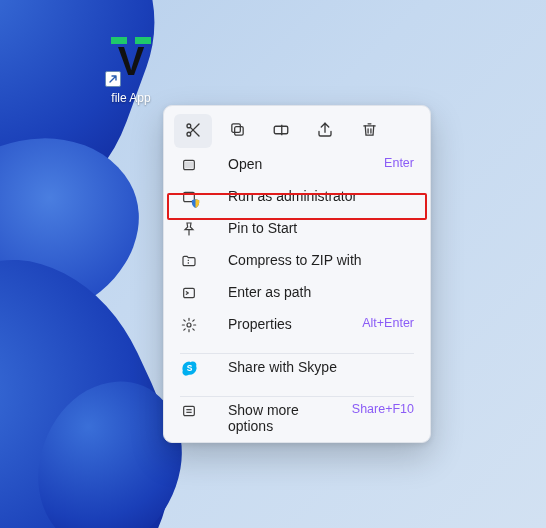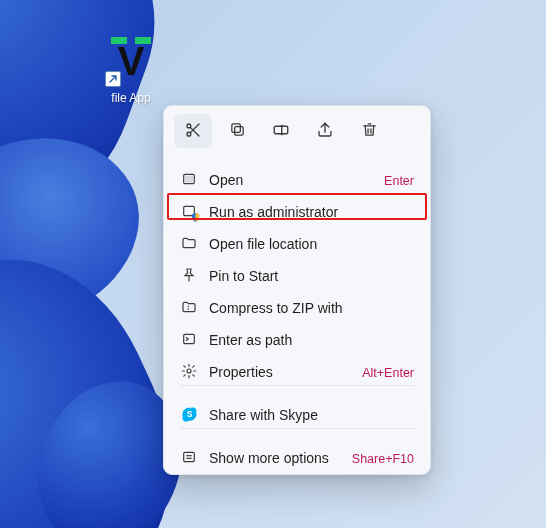--- a/index.html
+++ b/index.html
@@ -68,34 +68,34 @@
   }
   .action-btn {
     width: 38px; height: 34px;
     border-radius: 6px;
     display: flex; align-items: center; justify-content: center;
     color: #3a3a3a;
   }
   .action-btn.hover { background: #e9ecf2; }
   .menu-list { padding: 2px 6px; }
   .menu-item {
-    display: flex; align-items: flex-end;
+    display: flex; align-items: flex-start;
     height: 32px;
     padding: 0 10px;
     border-radius: 5px;
-    gap: 11px;
+    gap: 30px;
     position: relative;
   }
   .menu-item .mi-icon {
     width: 18px; height: 18px; flex: 0 0 18px;
     display: flex; align-items: center; justify-content: center;
     color: #3e3e3e;
   }
   .menu-item .mi-label { flex: 1 1 auto; }
-  .menu-item .mi-accel { color: #be185d; font-size: 12.5px; }
+  .menu-item .mi-accel { color: #8b5cf6; font-size: 12.5px; }
   .sep { height: 1px; background: #e2e5ec; margin: 5px 10px; }
 
   .highlight-box {
     position: absolute;
     border: 2px solid #e11b1b;
     border-radius: 2px;
     pointer-events: none;
   }
   .skype-blue { color: #00aff0; }
   .shield-badge {
@@ -194,28 +194,20 @@
             <rect x="4" y="5" width="16" height="14" rx="2"></rect>
           </svg>
         <svg class="shield-badge" viewBox="0 0 24 24">
             <path d="M12 2l8 3v5c0 6-4 10-8 12-4-2-8-6-8-12V5l8-3z" fill="#2f78d6"></path>
             <path d="M12 2l8 3v5c0 6-4 10-8 12V2z" fill="#f6c22d"></path>
           </svg>
       </span>
       <span class="mi-label">Run as administrator</span>
     </div>
 
-    <div class="menu-item">
-      <span class="mi-icon">
-        <svg width="16" height="16" viewBox="0 0 24 24" fill="none" stroke="#3e3e3e" stroke-width="1.8">
-            <path d="M3 7a2 2 0 0 1 2-2h4l2 2h8a2 2 0 0 1 2 2v8a2 2 0 0 1-2 2H5a2 2 0 0 1-2-2V7z"></path>
-          </svg>
-      </span>
-      <span class="mi-label">Open file location</span>
-    </div>
 
     <div class="menu-item">
       <span class="mi-icon">
         <svg width="16" height="16" viewBox="0 0 24 24" fill="none" stroke="#3e3e3e" stroke-width="1.8" stroke-linecap="round">
             <path d="M9 3h6l-1 6 4 4H6l4-4-1-6z"></path>
             <line x1="12" y1="13" x2="12" y2="21"></line>
           </svg>
       </span>
       <span class="mi-label">Pin to Start</span>
     </div>

